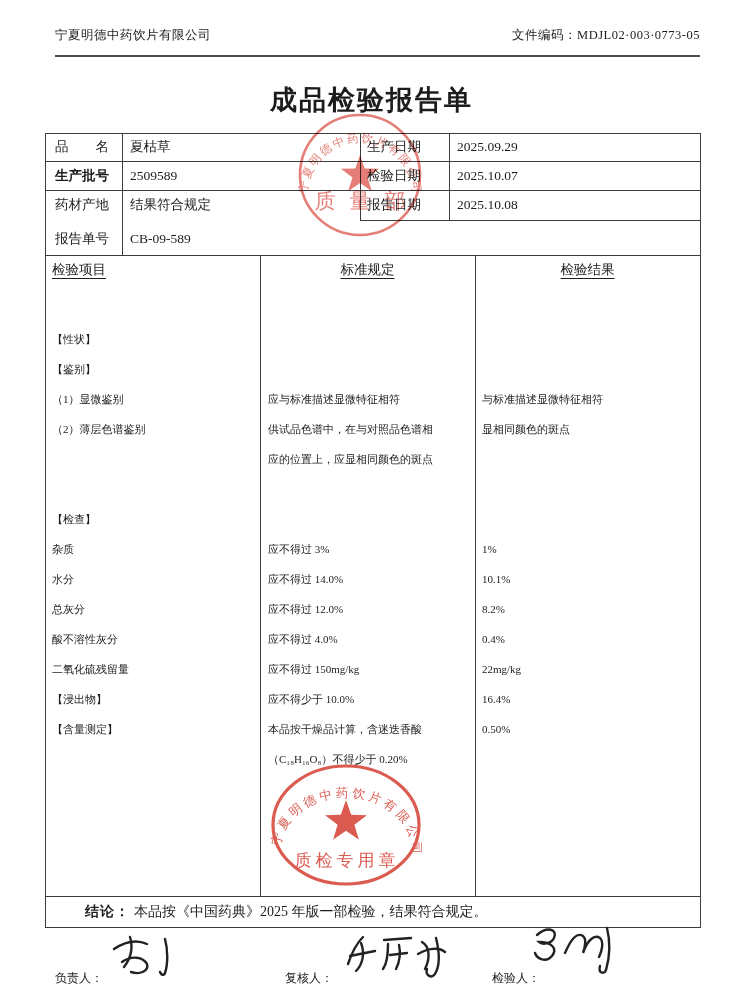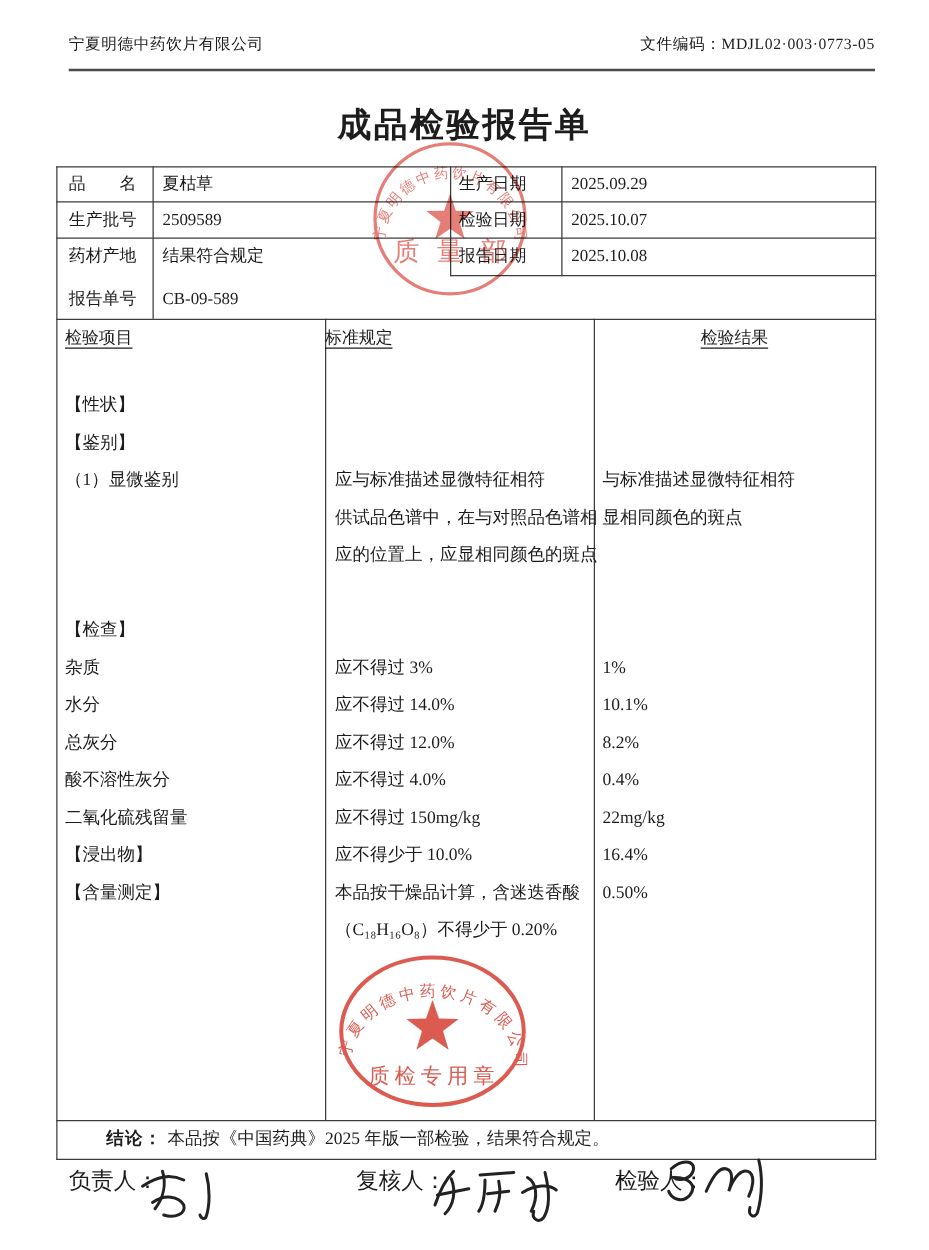--- a/index.html
+++ b/index.html
@@ -10,30 +10,30 @@
   }
   .abs{position:absolute;}
   .hl{position:absolute;height:1px;background:#3c3c3c;}
   .vl{position:absolute;width:1px;background:#3c3c3c;}
   .hdr-txt{position:absolute;top:27px;font-size:12.5px;letter-spacing:0.5px;}
   .title{position:absolute;left:0;top:82px;width:743px;text-align:center;
          font-size:27px;font-weight:bold;letter-spacing:2px;}
   .cell{position:absolute;font-size:13.5px;white-space:nowrap;}
   .u{text-decoration:underline;text-underline-offset:4px;margin-top:16px;}
   .th{position:absolute;top:261px;font-size:13.5px;}
-  .th2{left:260px;width:215px;}
+  .th2{left:260px;width:215px;text-align:center;}
   .th3{left:475px;width:225px;text-align:center;}
   .trow{position:absolute;left:45px;width:655px;height:30px;}
-  .tc{position:absolute;top:0;line-height:30px;font-size:14px;white-space:nowrap;}
+  .tc{position:absolute;top:14px;line-height:30px;font-size:11px;white-space:nowrap;}
   .c1{left:7px;}
   .c2{left:223px;}
   .c3{left:437px;}
   .conclusion{position:absolute;left:85px;top:897px;height:30px;line-height:30px;font-size:14px;white-space:nowrap;text-align:right;}
   .conclusion b{letter-spacing:1px;margin-right:4px;}
-  .sig-label{position:absolute;font-size:18px;top:932px;}
+  .sig-label{position:absolute;font-size:12px;top:970px;}
   .stamp{position:absolute;mix-blend-mode:multiply;}
   .sig{position:absolute;}
 </style>
 </head>
 <body>
 
 <div class="hdr-txt" style="left:55px;">宁夏明德中药饮片有限公司</div>
 <div class="hdr-txt" style="left:400px;width:300px;text-align:right;">文件编码：MDJL02·003·0773-05</div>
 <div class="abs" style="left:55px;top:55px;width:645px;height:2px;background:#4a4a4a;"></div>
 
@@ -49,21 +49,21 @@
 <div class="vl" style="left:45px;top:133px;height:795px;"></div>
 <div class="vl" style="left:700px;top:133px;height:795px;"></div>
 <div class="vl" style="left:122px;top:133px;height:122px;"></div>
 <div class="vl" style="left:360px;top:133px;height:88px;"></div>
 <div class="vl" style="left:449px;top:133px;height:88px;"></div>
 <div class="vl" style="left:260px;top:255px;height:641px;"></div>
 <div class="vl" style="left:475px;top:255px;height:641px;"></div>
 
 <div class="cell" style="left:55px;top:133px;height:28px;line-height:28px;">品　　名</div>
 <div class="cell" style="left:130px;top:133px;height:28px;line-height:28px;">夏枯草</div>
-<div class="cell" style="left:55px;top:161px;height:29px;line-height:29px;">生产批号</div>
+<div class="cell" style="left:55px;top:161px;height:29px;line-height:29px;font-weight:bold;">生产批号</div>
 <div class="cell" style="left:130px;top:161px;height:29px;line-height:29px;">2509589</div>
 <div class="cell" style="left:55px;top:190px;height:30px;line-height:30px;">药材产地</div>
 <div class="cell" style="left:130px;top:190px;height:30px;line-height:30px;">结果符合规定</div>
 <div class="cell" style="left:55px;top:222px;height:33px;line-height:33px;">报告单号</div>
 <div class="cell" style="left:130px;top:222px;height:33px;line-height:33px;">CB-09-589</div>
 <div class="cell" style="left:367px;top:133px;height:28px;line-height:28px;">生产日期</div>
 <div class="cell" style="left:457px;top:133px;height:28px;line-height:28px;">2025.09.29</div>
 <div class="cell" style="left:367px;top:161px;height:29px;line-height:29px;">检验日期</div>
 <div class="cell" style="left:457px;top:161px;height:29px;line-height:29px;">2025.10.07</div>
 <div class="cell" style="left:367px;top:190px;height:30px;line-height:30px;">报告日期</div>
@@ -80,20 +80,21 @@
     <span class="tc c1">【鉴别】</span>
     <span class="tc c2"></span>
     <span class="tc c3"></span>
   </div>
 <div class="trow" style="top:370px;">
     <span class="tc c1">（1）显微鉴别</span>
     <span class="tc c2">应与标准描述显微特征相符</span>
     <span class="tc c3">与标准描述显微特征相符</span>
   </div>
 <div class="trow" style="top:400px;">
+    <span class="tc c1">（2）薄层色谱鉴别</span>
     <span class="tc c2">供试品色谱中，在与对照品色谱相</span>
     <span class="tc c3">显相同颜色的斑点</span>
   </div>
 <div class="trow" style="top:430px;">
     <span class="tc c1"></span>
     <span class="tc c2">应的位置上，应显相同颜色的斑点</span>
     <span class="tc c3"></span>
   </div>
 <div class="trow" style="top:460px;">
     <span class="tc c1"></span>

